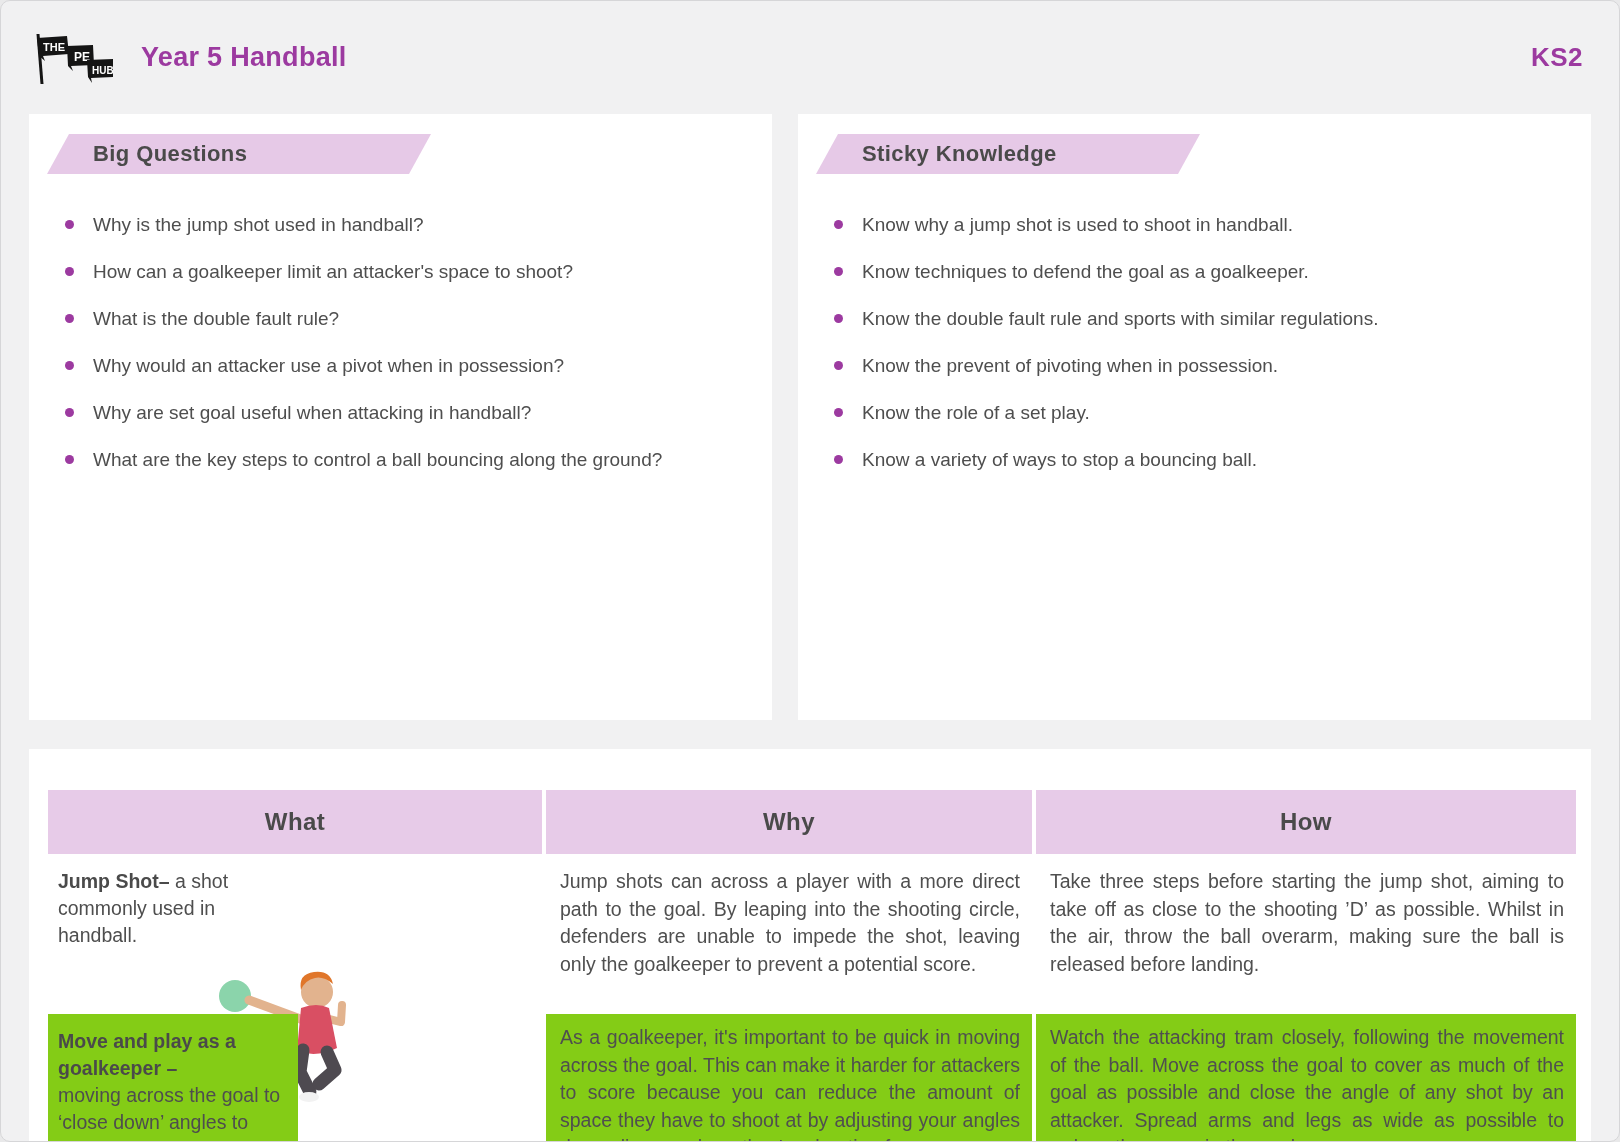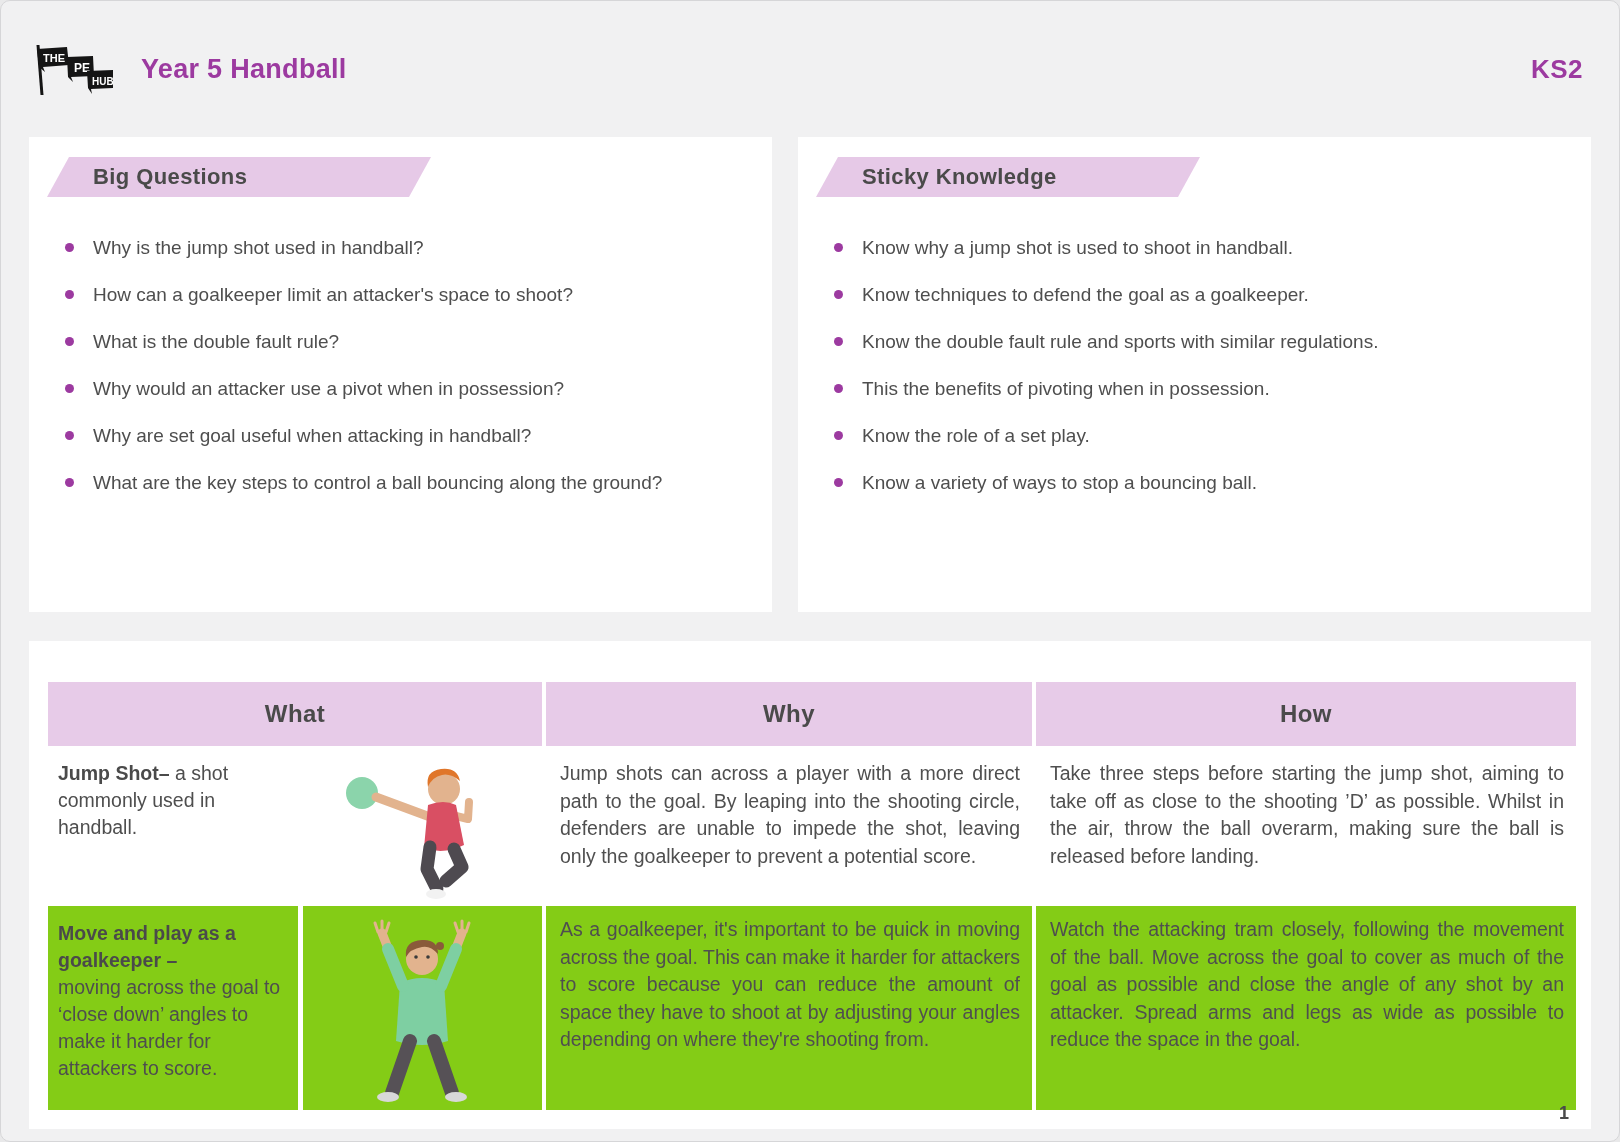--- a/index.html
+++ b/index.html
@@ -9,37 +9,37 @@
     background:#f1f1f2;
     border:1px solid #d6d6d8;
     border-radius:10px;
     overflow:hidden;
     position:relative;
     font-family:"Liberation Sans", sans-serif;
     color:#4e4e4e;
   }
   
   .header {
-    height:136px;
+    height:113px;
     display:flex; align-items:center;
     padding:0 36px 0 30px;
   }
   .logo { width:82px; height:56px; flex:0 0 auto; }
   .page-title {
     margin-left:28px;
     font-size:27px; font-weight:bold;
     color:#9c3aa0; letter-spacing:.3px;
   }
   .keystage {
     margin-left:auto;
     font-size:26px; font-weight:bold;
     color:#9c3aa0; letter-spacing:.5px;
   }
   
-  .cards { display:flex; gap:26px; margin:0 28px; height:475px; }
+  .cards { display:flex; gap:26px; margin:0 28px; height:606px; }
   .card { background:#ffffff; }
   .card.bq { width:743px; }
   .card.sk { flex:1; }
   .banner {
     margin:20px 0 0 18px;
     width:384px; height:40px;
     background:#e6c9e7;
     clip-path:polygon(22px 0, 100% 0, calc(100% - 22px) 100%, 0 100%);
     display:flex; align-items:center;
     padding-left:46px;
@@ -75,21 +75,21 @@
     background:#e7cbe8;
     display:flex; align-items:center; justify-content:center;
     font-size:24px; font-weight:bold; color:#4a4a4a;
     letter-spacing:.4px;
   }
   .cell-text {
     font-size:19.5px; line-height:27.5px; color:#4f4f4f;
     text-align:justify;
     padding:10px 12px 0 14px;
   }
-  .what-split { display:flex; gap:5px; }
+  .what-split { display:flex; gap:5px;flex-direction:column; }
   .what-text { width:250px; padding:10px 0 0 10px; font-size:19.5px; line-height:27px; text-align:left; }
   .what-img { flex:1; display:flex; align-items:center; justify-content:center; }
   .row-alt { background:#84cc16; }
   .bold { font-weight:bold; color:#4a4a4a; }
   .page-num {
     position:absolute; right:22px; bottom:5px;
     font-size:18px; font-weight:bold; color:#4a4a4a;
   }
 </style>
 </head>
@@ -159,21 +159,21 @@
         <li>
             <span class="dot"></span>
             <span>Know techniques to defend the goal as a goalkeeper.</span>
           </li>
         <li>
             <span class="dot"></span>
             <span>Know the double fault rule and sports with similar regulations.</span>
           </li>
         <li>
             <span class="dot"></span>
-            <span>This the benefits of pivoting when in possession.</span>
+            <span>Know the prevent of pivoting when in possession.</span>
           </li>
         <li>
             <span class="dot"></span>
             <span>Know the role of a set play.</span>
           </li>
         <li>
             <span class="dot"></span>
             <span>Know a variety of ways to stop a bouncing ball.</span>
           </li>
       </ul>

